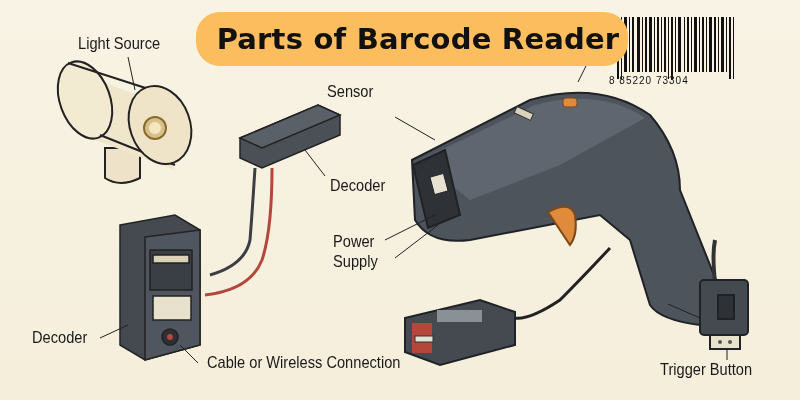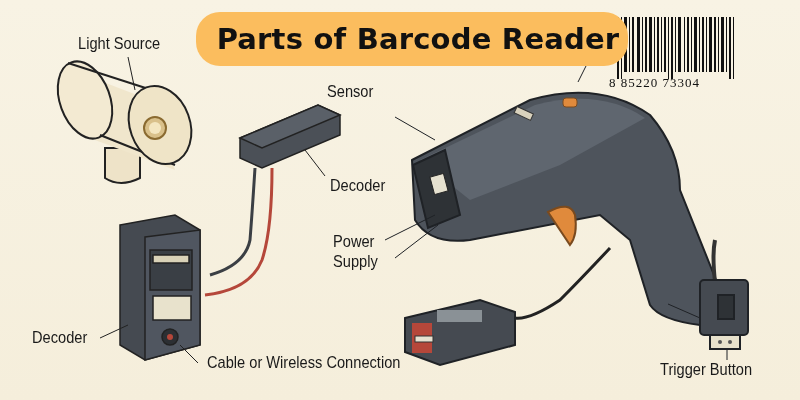--- a/index.html
+++ b/index.html
@@ -2,21 +2,21 @@
 <html><head>
 <meta charset="utf-8">
 <style>
   html, body { margin:0; padding:0; }
   body { width:800px; height:400px; overflow:hidden; background:#f7f1e1; font-family:"Liberation Sans", sans-serif; }
   .stage { position:relative; width:800px; height:400px; background:linear-gradient(180deg,#f8f3e4 0%,#f5eedb 100%); }
   .title-box { position:absolute; left:196px; top:12px; width:420px; height:54px; background:#fbbd5e; border-radius:24px; display:flex; align-items:center; justify-content:center;padding-left:12px; }
   .title-text { font-family:"DejaVu Sans", sans-serif; font-weight:bold; font-size:29px; color:#111; letter-spacing:0.2px; }
   .label { position:absolute; font-family:"Liberation Sans", sans-serif; font-size:17px; color:#1a1a1a; line-height:19px; transform:scaleX(0.86); transform-origin:left top; white-space:nowrap; }
   svg.art { position:absolute; left:0; top:0; }
-  .barcode-num { position:absolute; left:609px; top:75px; font-family:Liberation Serif, serif; font-size:13px; color:#111; letter-spacing:1px; }
+  .barcode-num { position:absolute; left:609px; top:75px; font-family:Liberation Sans, sans-serif; font-size:10px; color:#111; letter-spacing:1px; }
 </style>
 </head>
 <body>
 
 <div class="stage">
 
   <svg class="art" width="800" height="400" viewBox="0 0 800 400">
 
     <g fill="#111">
       <rect x="617" y="17" width="2" height="62"></rect>

